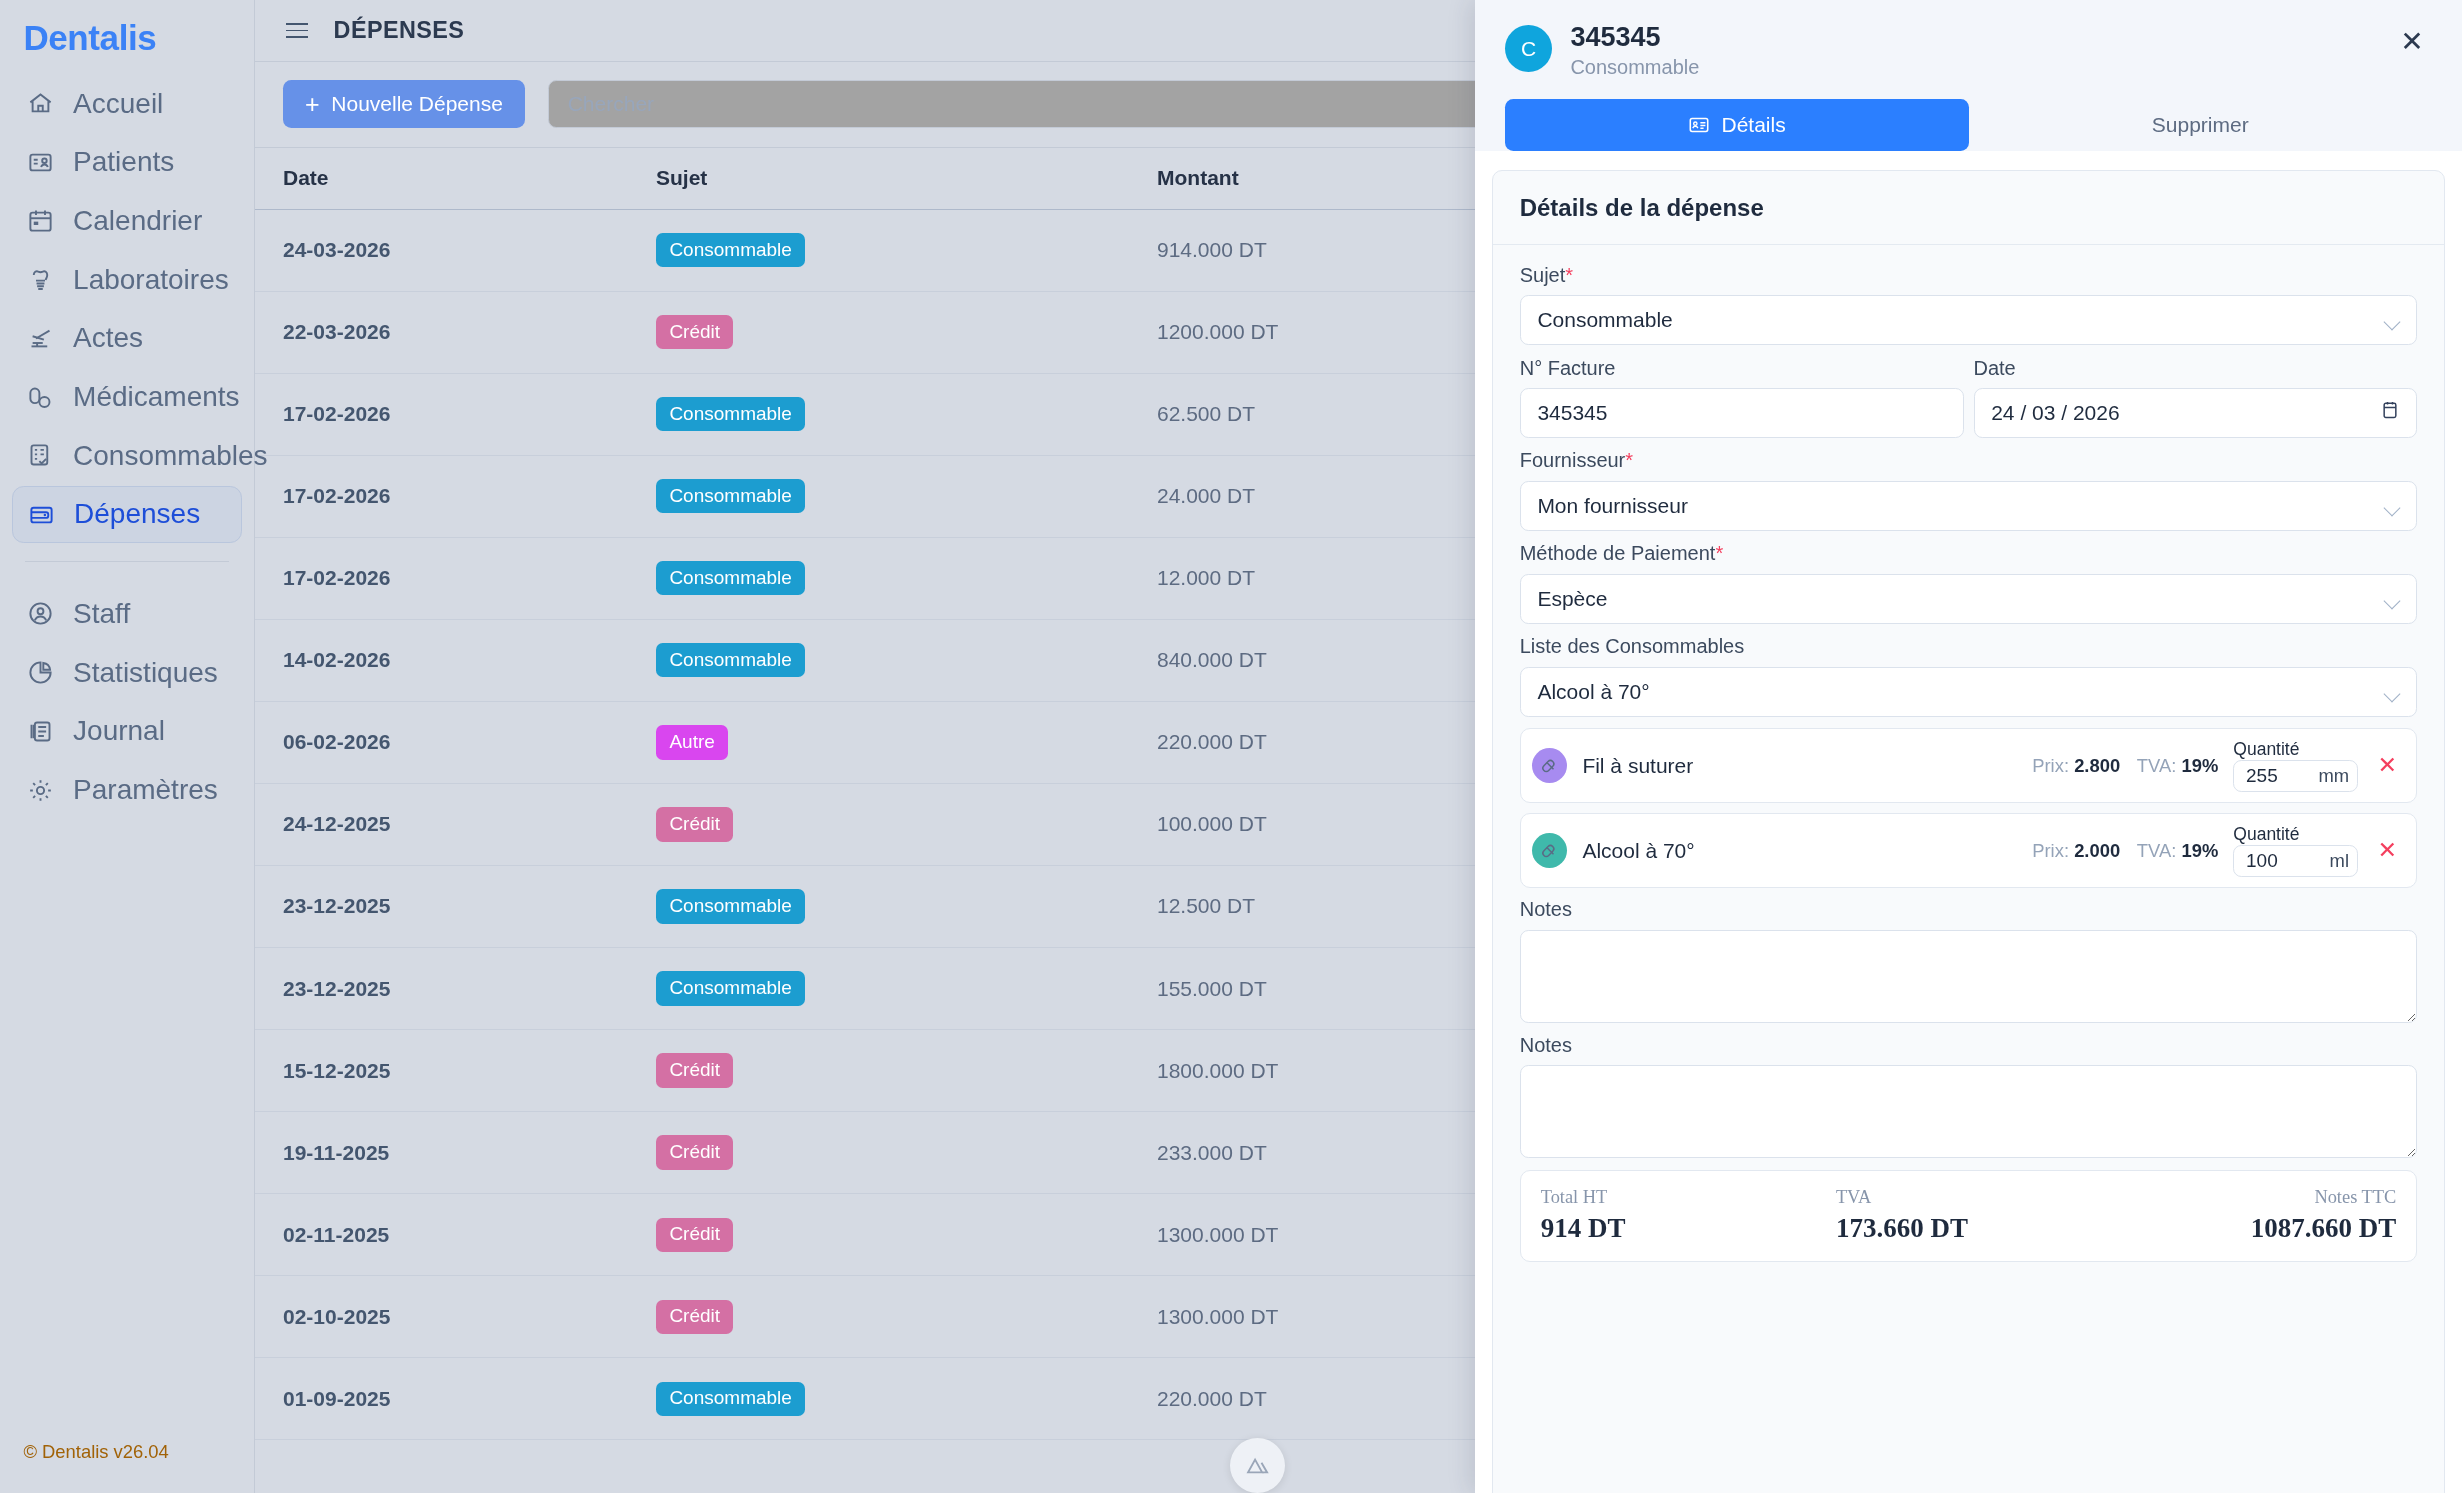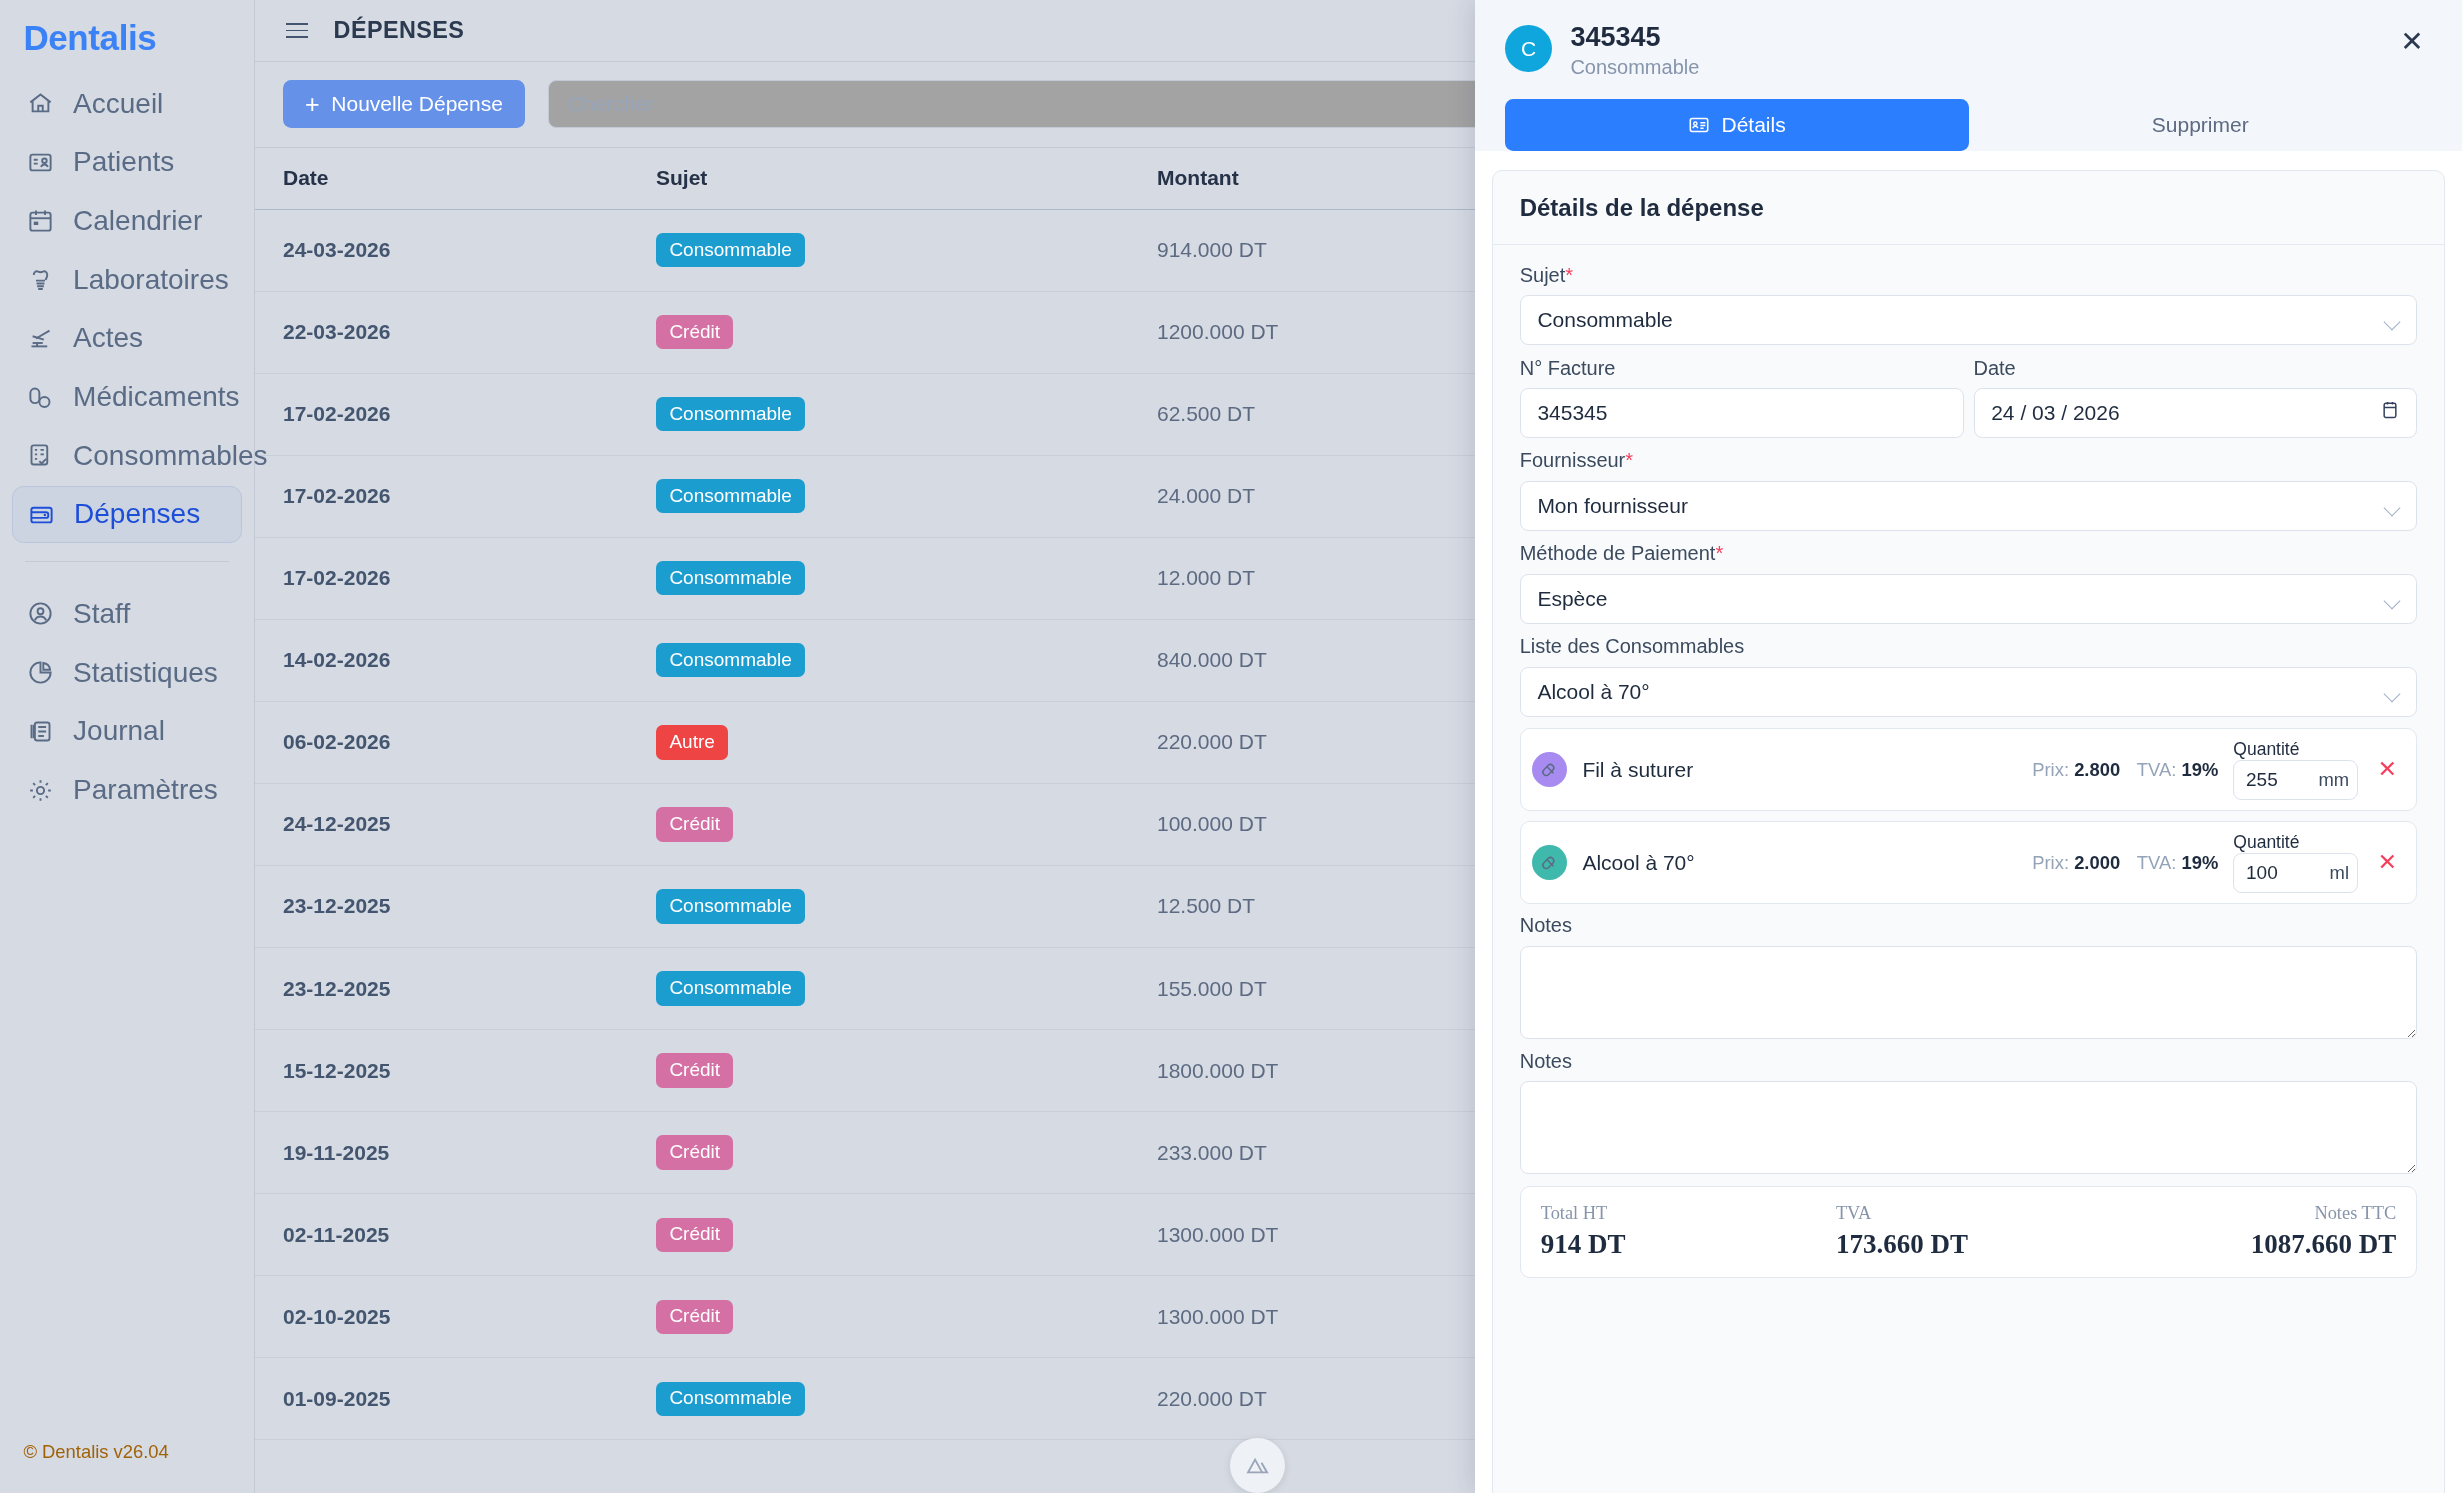--- a/index.html
+++ b/index.html
@@ -85,21 +85,21 @@
     font-size: 21px; color: #5d6b82; padding: 23.4px 0; border-bottom: 0.8px solid #c8cfdb;
     vertical-align: middle;
   }
   td.c-date { padding-left: 28px; color: #44566f; font-weight: 600; }
   .badge {
     display: inline-block; border-radius: 6.7px; color: #fff;
     font-size: 19px; padding: 6.7px 13.4px; line-height: 1.1;
   }
   .badge.consommable { background: #1c9dd0; }
   .badge.credit { background: #d470a4; }
-  .badge.autre { background: #ef4444; }
+  .badge.autre { background: #d946ef; }
 
   .nuxt-badge {
     position: absolute; left: 1230px; bottom: 0px;
     width: 55px; height: 55px; border-radius: 50%;
     background: #eef1f6; display: flex; align-items: center; justify-content: center;
     box-shadow: 0 1.7px 8.3px rgba(0,0,0,.10);
   }
   .nuxt-badge svg { width: 28px; height: 28px; }
 
   
@@ -177,21 +177,21 @@
   }
   .item-av { width: 35px; height: 35px; border-radius: 50%; flex: 0 0 35px; display:flex; align-items:center; justify-content:center; }
   .item-av svg { width: 20px; height: 20px; stroke: #5a6b85; fill: none; stroke-width: 1.8; }
   .item-name { font-size: 21px; color: #1f2b3e; flex: 1; }
   .item-meta { font-size: 18.4px; color: #94a3b8; display: flex; gap: 16.7px; white-space: nowrap; }
   .item-meta b { color: #1f2b3e; font-weight: bold; }
   .qty-block { width: 125px; flex: 0 0 125px; }
   .qty-lbl { font-size: 17.5px; color: #1f2b3e; margin-bottom: 4.2px; }
   .qty-box {
     border: 0.8px solid #dbe2ec; border-radius: 8.3px; background: #fff;
-    height: 40px; display: flex; align-items: center; padding: 0 8.3px 0 11.7px;
+    height: 32px; display: flex; align-items: center; padding: 0 8.3px 0 11.7px;
     justify-content: space-between;
   }
   .qty-val { font-size: 19px; color: #1f2b3e; }
   .qty-unit { font-size: 18.4px; color: #3c4a5e; }
   .rm-btn {
     width: 28px; height: 28px; flex: 0 0 28px; display:flex; align-items:center; justify-content:center;
     color: #f43f5e; font-size: 23.4px; cursor: pointer; background: none; border: none; line-height: 1;
     font-family: "Liberation Sans", sans-serif;
   }
   .notes-ta {

